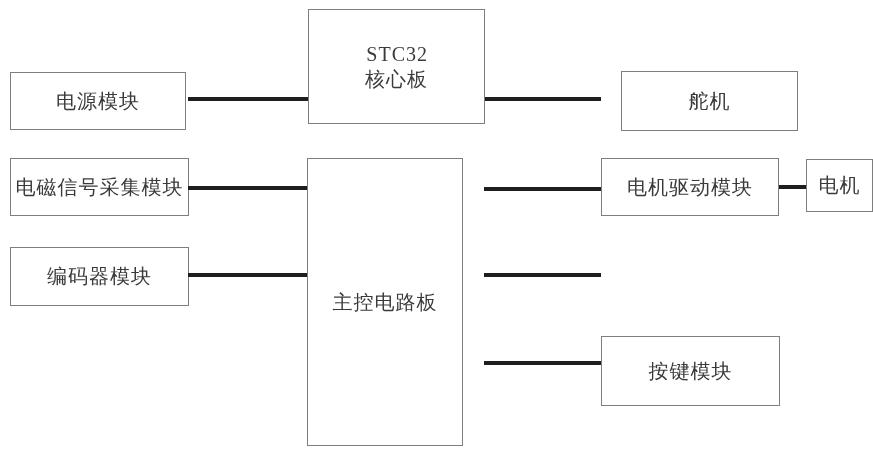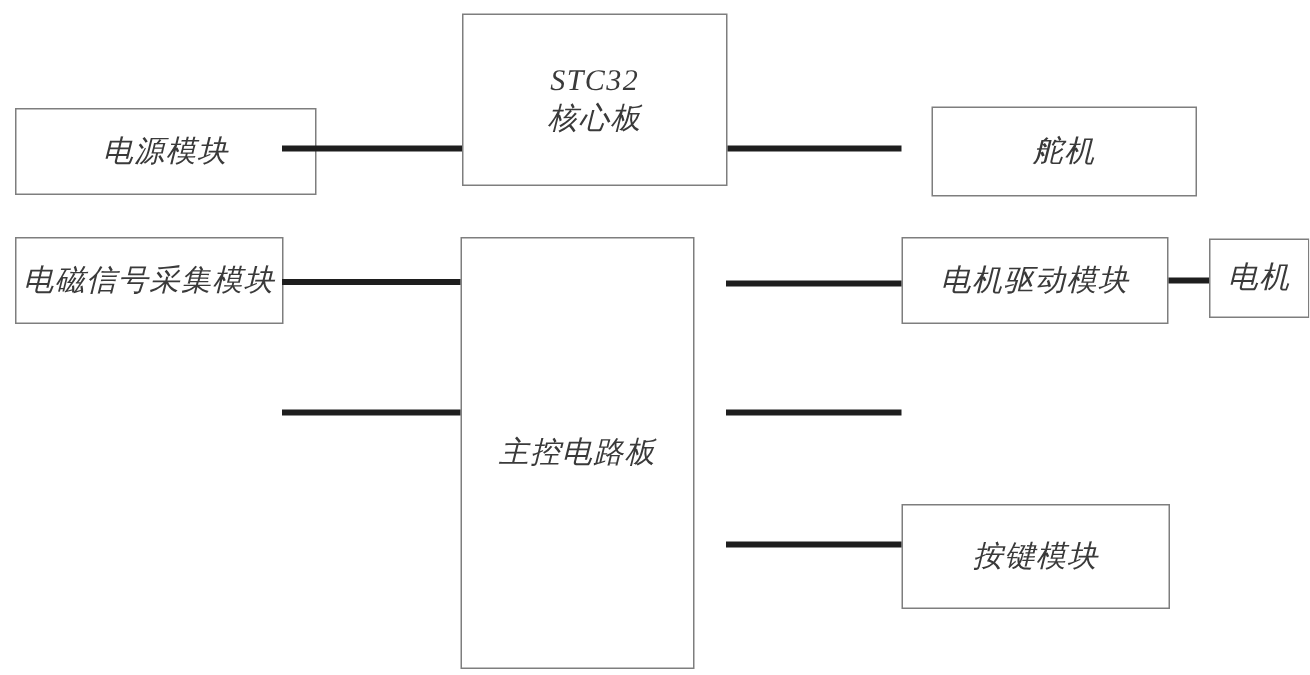--- a/index.html
+++ b/index.html
@@ -18,49 +18,51 @@
     font-family: "Liberation Serif", "DejaVu Serif", serif;
     overflow: hidden;
   }
   .node {
     position: absolute;
     border: 1px solid var(--box-border);
     background: var(--background);
     display: flex;
     align-items: center;
     justify-content: center;
-    text-align: center;
-    font-style: italic;
+    text-align: right;
   }
   .node .label {
     color: var(--text);
     font-size: 20px;
     line-height: 1.25;
     white-space: pre-line;
     letter-spacing: 1px;
   }
   .conn {
     position: absolute;
     height: 4px;
     background: var(--connector);
   }
 </style>
 </head>
 <body>
 
 <div class="canvas">
 
-  <div class="node" style="left:10px; top:72px; width:201px; height:58px">
+  <div class="node" style="left:10px; top:72px; width:176px; height:58px">
     <span class="label">电源模块</span>
   </div>
 
   <div class="node" style="left:10px; top:158px; width:179px; height:58px">
     <span class="label">电磁信号采集模块</span>
   </div>
 
+  <div class="node" style="left:10px; top:247px; width:179px; height:59px">
+    <span class="label">编码器模块</span>
+  </div>
 
   <div class="node" style="left:308px; top:9px; width:177px; height:115px">
     <span class="label">STC32
 核心板</span>
   </div>
 
   <div class="node" style="left:307px; top:158px; width:156px; height:288px">
     <span class="label">主控电路板</span>
   </div>
 

